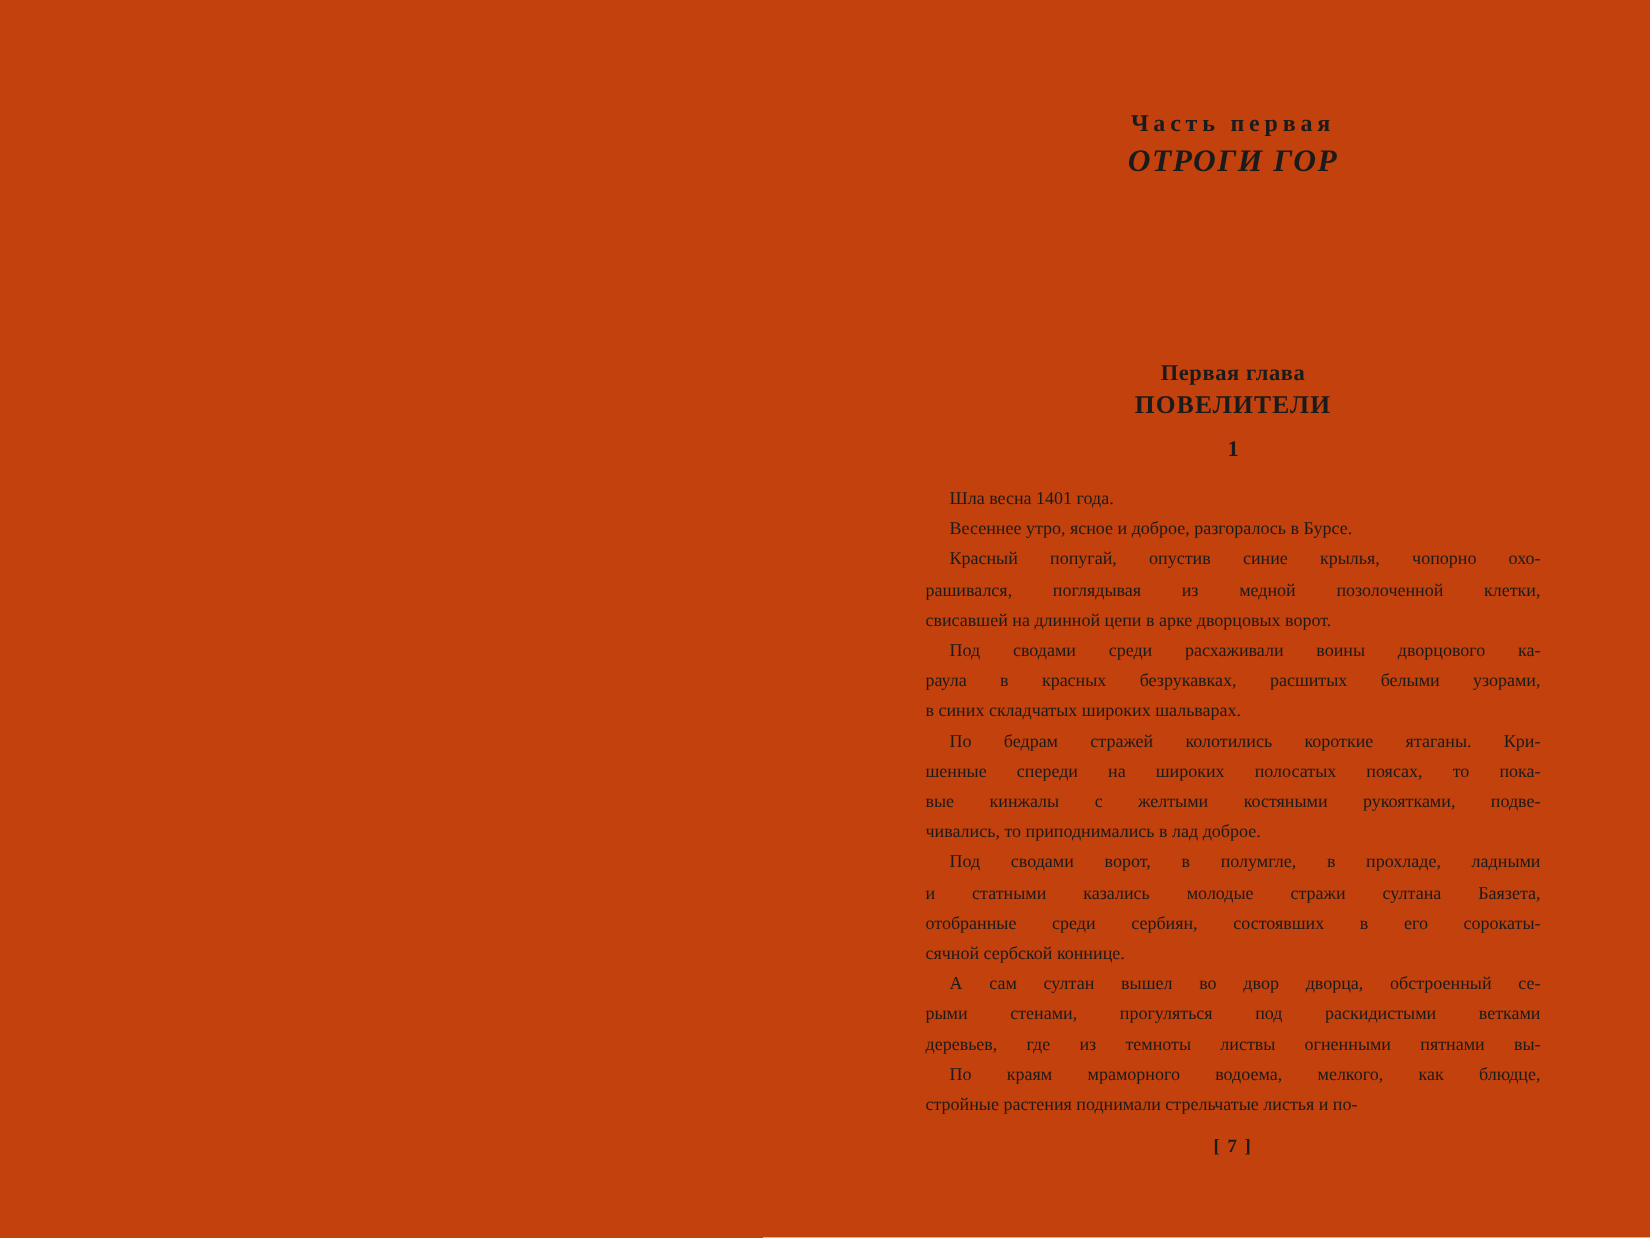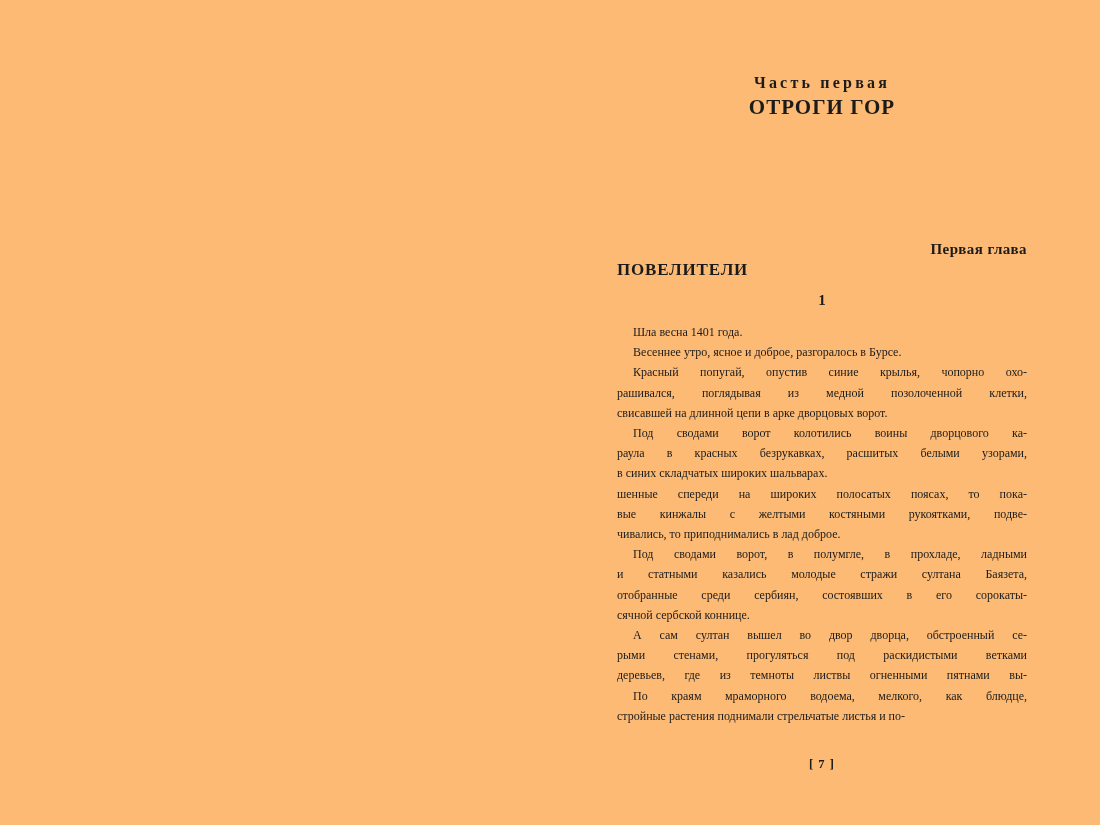--- a/index.html
+++ b/index.html
@@ -4,21 +4,21 @@
 <style>
   html, body {
     margin: 0;
     padding: 0;
     background: #ffffff;
   }
   .canvas {
     position: relative;
     width: 1100px;
     height: 825px;
-    background: #fdba74;
+    background: #c2410c;
     overflow: hidden;
     font-family: "Liberation Serif", "DejaVu Serif", serif;
     color: #1b1b1b;
   }
   .text-column {
     position: absolute;
     left: 617px;
     top: 0;
     width: 410px;
     height: 825px;
@@ -35,37 +35,38 @@
   }
   .part-title {
     position: absolute;
     top: 95px;
     left: 0;
     width: 100%;
     text-align: center;
     font-size: 21px;
     font-weight: bold;
     letter-spacing: 1px;
+    font-style: italic;
   }
   .chapter-label {
     position: absolute;
     top: 241px;
     left: 0;
     width: 100%;
-    text-align: right;
+    text-align: center;
     font-size: 15px;
     font-weight: bold;
     letter-spacing: 0.4px;
   }
   .chapter-title {
     position: absolute;
     top: 260px;
     left: 0;
     width: 100%;
-    text-align: left;
+    text-align: center;
     font-size: 17px;
     font-weight: bold;
     letter-spacing: 0.8px;
   }
   .section-number {
     position: absolute;
     top: 292px;
     left: 0;
     width: 100%;
     text-align: center;
@@ -112,23 +113,24 @@
     <div class="part-title">ОТРОГИ ГОР</div>
     <div class="chapter-label">Первая глава</div>
     <div class="chapter-title">ПОВЕЛИТЕЛИ</div>
     <div class="section-number">1</div>
     <div class="body-text" id="body-text">
         <div class="line first last">Шла весна 1401 года.</div>
         <div class="line first last">Весеннее утро, ясное и доброе, разгоралось в Бурсе.</div>
         <div class="line first">Красный попугай, опустив синие крылья, чопорно охо-</div>
         <div class="line">рашивался, поглядывая из медной позолоченной клетки,</div>
         <div class="line last">свисавшей на длинной цепи в арке дворцовых ворот.</div>
-        <div class="line first">Под сводами ворот колотились воины дворцового ка-</div>
+        <div class="line first">Под сводами среди расхаживали воины дворцового ка-</div>
         <div class="line">раула в красных безрукавках, расшитых белыми узорами,</div>
         <div class="line last">в синих складчатых широких шальварах.</div>
+        <div class="line first">По бедрам стражей колотились короткие ятаганы. Кри-</div>
         <div class="line">шенные спереди на широких полосатых поясах, то пока-</div>
         <div class="line">вые кинжалы с желтыми костяными рукоятками, подве-</div>
         <div class="line last">чивались, то приподнимались в лад доброе.</div>
         <div class="line first">Под сводами ворот, в полумгле, в прохладе, ладными</div>
         <div class="line">и статными казались молодые стражи султана Баязета,</div>
         <div class="line">отобранные среди сербиян, состоявших в его сорокаты-</div>
         <div class="line last">сячной сербской коннице.</div>
         <div class="line first">А сам султан вышел во двор дворца, обстроенный се-</div>
         <div class="line">рыми стенами, прогуляться под раскидистыми ветками</div>
         <div class="line">деревьев, где из темноты листвы огненными пятнами вы-</div>

